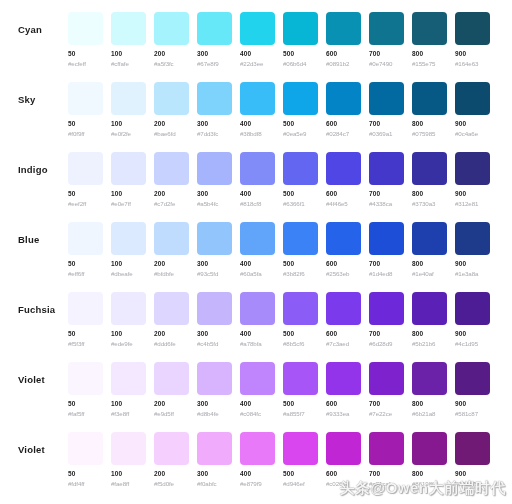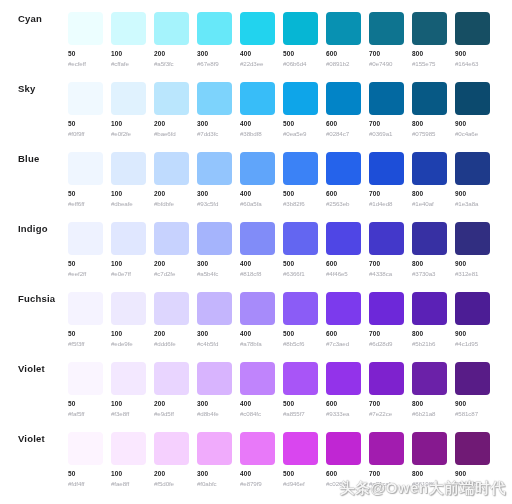--- a/index.html
+++ b/index.html
@@ -23,21 +23,21 @@
     padding-top: 0px;
   }
   .row {
     position: relative;
     height: 70px;
     width: 512px;
   }
   .row-label {
     position: absolute;
     left: 18px;
-    top: 13px;
+    top: 24px;
     font-size: 9.5px;
     font-weight: bold;
     color: #1c1c1e;
     letter-spacing: 0.2px;
     white-space: nowrap;
   }
   .swatches {
     position: absolute;
     left: 68px;
     top: 0;
@@ -196,20 +196,75 @@
           <div class="hex">#075985</div>
         </div>
         <div class="swatch-cell">
           <div class="chip" style="background: rgb(12, 74, 110);"></div>
           <div class="shade">900</div>
           <div class="hex">#0c4a6e</div>
         </div>
       </div>
     </div>
     <div class="row">
+      <div class="row-label">Indigo</div>
+      <div class="swatches">
+        <div class="swatch-cell">
+          <div class="chip" style="background: rgb(238, 242, 255);"></div>
+          <div class="shade">50</div>
+          <div class="hex">#eef2ff</div>
+        </div>
+        <div class="swatch-cell">
+          <div class="chip" style="background: rgb(224, 231, 255);"></div>
+          <div class="shade">100</div>
+          <div class="hex">#e0e7ff</div>
+        </div>
+        <div class="swatch-cell">
+          <div class="chip" style="background: rgb(199, 210, 254);"></div>
+          <div class="shade">200</div>
+          <div class="hex">#c7d2fe</div>
+        </div>
+        <div class="swatch-cell">
+          <div class="chip" style="background: rgb(165, 180, 252);"></div>
+          <div class="shade">300</div>
+          <div class="hex">#a5b4fc</div>
+        </div>
+        <div class="swatch-cell">
+          <div class="chip" style="background: rgb(129, 140, 248);"></div>
+          <div class="shade">400</div>
+          <div class="hex">#818cf8</div>
+        </div>
+        <div class="swatch-cell">
+          <div class="chip" style="background: rgb(99, 102, 241);"></div>
+          <div class="shade">500</div>
+          <div class="hex">#6366f1</div>
+        </div>
+        <div class="swatch-cell">
+          <div class="chip" style="background: rgb(79, 70, 229);"></div>
+          <div class="shade">600</div>
+          <div class="hex">#4f46e5</div>
+        </div>
+        <div class="swatch-cell">
+          <div class="chip" style="background: rgb(67, 56, 202);"></div>
+          <div class="shade">700</div>
+          <div class="hex">#4338ca</div>
+        </div>
+        <div class="swatch-cell">
+          <div class="chip" style="background: rgb(55, 48, 163);"></div>
+          <div class="shade">800</div>
+          <div class="hex">#3730a3</div>
+        </div>
+        <div class="swatch-cell">
+          <div class="chip" style="background: rgb(49, 46, 129);"></div>
+          <div class="shade">900</div>
+          <div class="hex">#312e81</div>
+        </div>
+      </div>
+    </div>
+    <div class="row">
       <div class="row-label">Blue</div>
       <div class="swatches">
         <div class="swatch-cell">
           <div class="chip" style="background: rgb(239, 246, 255);"></div>
           <div class="shade">50</div>
           <div class="hex">#eff6ff</div>
         </div>
         <div class="swatch-cell">
           <div class="chip" style="background: rgb(219, 234, 254);"></div>
           <div class="shade">100</div>
@@ -247,75 +302,20 @@
         </div>
         <div class="swatch-cell">
           <div class="chip" style="background: rgb(30, 64, 175);"></div>
           <div class="shade">800</div>
           <div class="hex">#1e40af</div>
         </div>
         <div class="swatch-cell">
           <div class="chip" style="background: rgb(30, 58, 138);"></div>
           <div class="shade">900</div>
           <div class="hex">#1e3a8a</div>
-        </div>
-      </div>
-    </div>
-    <div class="row">
-      <div class="row-label">Indigo</div>
-      <div class="swatches">
-        <div class="swatch-cell">
-          <div class="chip" style="background: rgb(238, 242, 255);"></div>
-          <div class="shade">50</div>
-          <div class="hex">#eef2ff</div>
-        </div>
-        <div class="swatch-cell">
-          <div class="chip" style="background: rgb(224, 231, 255);"></div>
-          <div class="shade">100</div>
-          <div class="hex">#e0e7ff</div>
-        </div>
-        <div class="swatch-cell">
-          <div class="chip" style="background: rgb(199, 210, 254);"></div>
-          <div class="shade">200</div>
-          <div class="hex">#c7d2fe</div>
-        </div>
-        <div class="swatch-cell">
-          <div class="chip" style="background: rgb(165, 180, 252);"></div>
-          <div class="shade">300</div>
-          <div class="hex">#a5b4fc</div>
-        </div>
-        <div class="swatch-cell">
-          <div class="chip" style="background: rgb(129, 140, 248);"></div>
-          <div class="shade">400</div>
-          <div class="hex">#818cf8</div>
-        </div>
-        <div class="swatch-cell">
-          <div class="chip" style="background: rgb(99, 102, 241);"></div>
-          <div class="shade">500</div>
-          <div class="hex">#6366f1</div>
-        </div>
-        <div class="swatch-cell">
-          <div class="chip" style="background: rgb(79, 70, 229);"></div>
-          <div class="shade">600</div>
-          <div class="hex">#4f46e5</div>
-        </div>
-        <div class="swatch-cell">
-          <div class="chip" style="background: rgb(67, 56, 202);"></div>
-          <div class="shade">700</div>
-          <div class="hex">#4338ca</div>
-        </div>
-        <div class="swatch-cell">
-          <div class="chip" style="background: rgb(55, 48, 163);"></div>
-          <div class="shade">800</div>
-          <div class="hex">#3730a3</div>
-        </div>
-        <div class="swatch-cell">
-          <div class="chip" style="background: rgb(49, 46, 129);"></div>
-          <div class="shade">900</div>
-          <div class="hex">#312e81</div>
         </div>
       </div>
     </div>
     <div class="row">
       <div class="row-label">Fuchsia</div>
       <div class="swatches">
         <div class="swatch-cell">
           <div class="chip" style="background: rgb(245, 243, 255);"></div>
           <div class="shade">50</div>
           <div class="hex">#f5f3ff</div>

